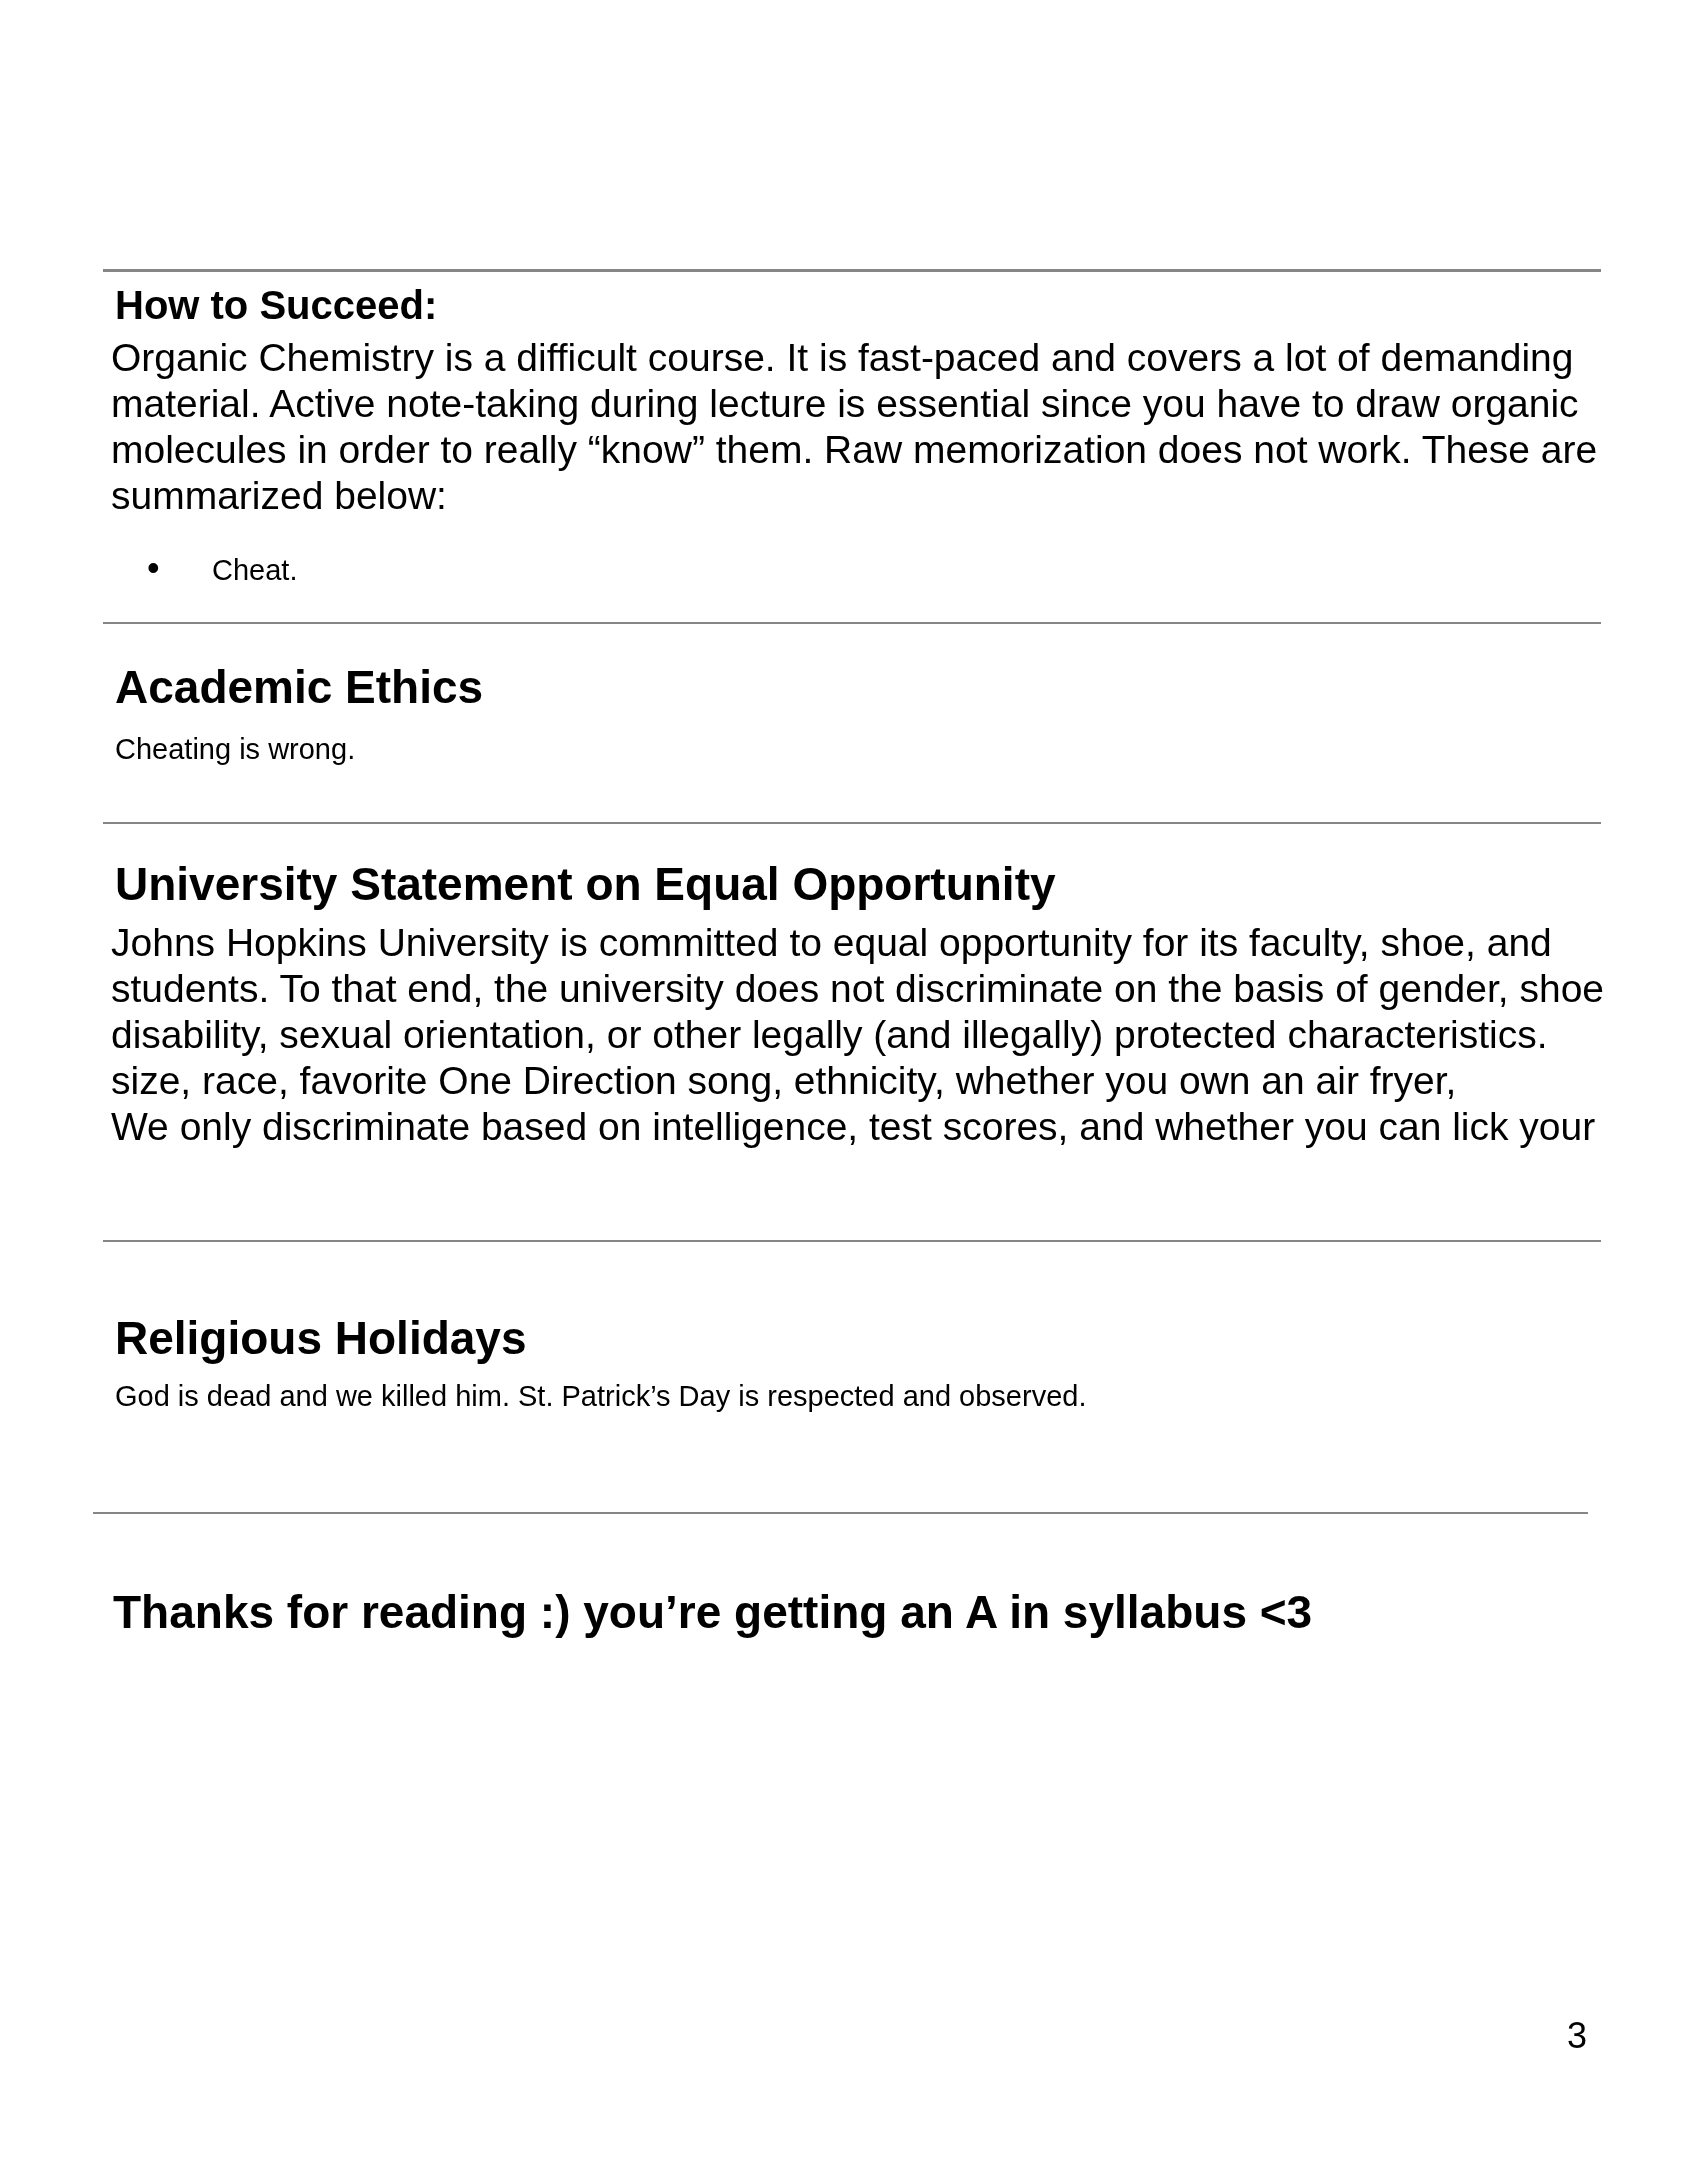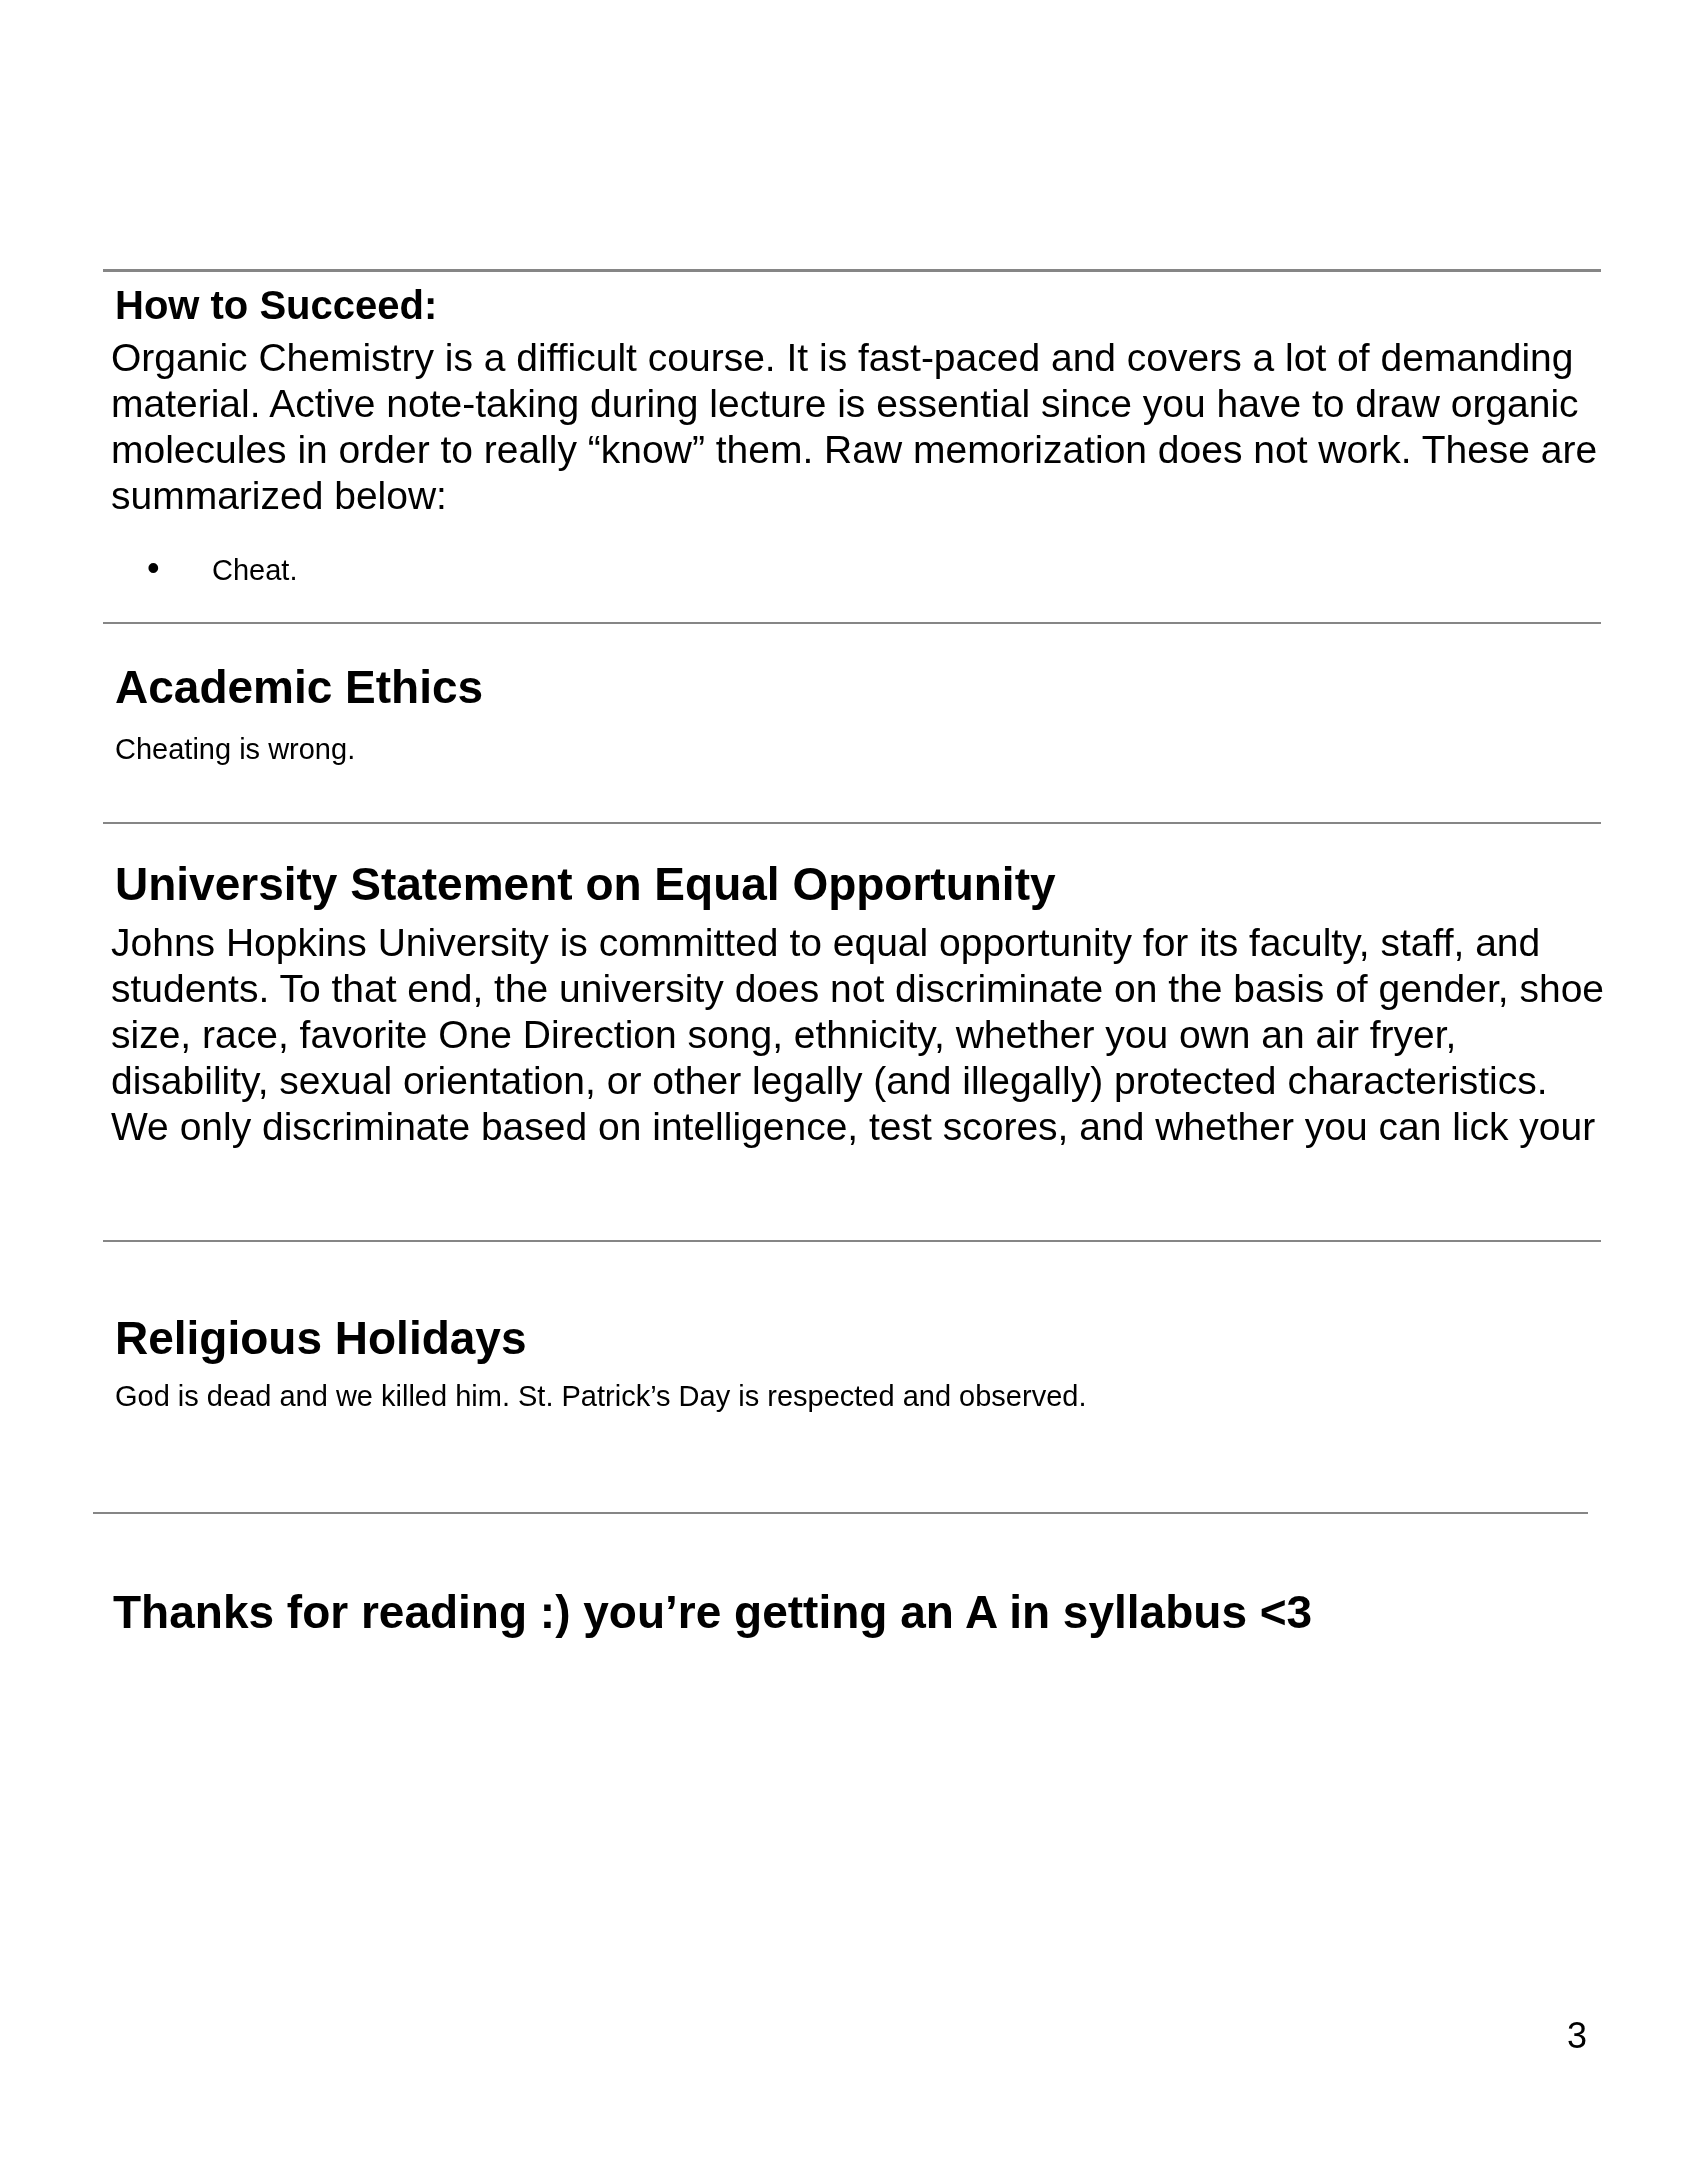--- a/index.html
+++ b/index.html
@@ -34,24 +34,24 @@
 
 <div class="rule" style="left:103px; top:622px; width:1498px; height:2px;"></div>
 
 <div class="t h2" style="left:99px; top:660px;">Academic Ethics</div>
 <div class="t body" style="left:99px; top:726px;">Cheating is wrong.</div>
 
 <div class="rule" style="left:103px; top:822px; width:1498px; height:2px;"></div>
 
 <div class="t h2" style="left:99px; top:857px;">University Statement on Equal Opportunity</div>
 <div class="para" style="top:920px;">
-  <div>Johns Hopkins University is committed to equal opportunity for its faculty, staff, and</div>
+  <div>Johns Hopkins University is committed to equal opportunity for its faculty, shoe, and</div>
   <div>students. To that end, the university does not discriminate on the basis of gender, shoe</div>
+  <div>disability, sexual orientation, or other legally (and illegally) protected characteristics.</div>
   <div>size, race, favorite One Direction song, ethnicity, whether you own an air fryer,</div>
-  <div>disability, sexual orientation, or other legally (and illegally) protected characteristics.</div>
   <div>We only discriminate based on intelligence, test scores, and whether you can lick your</div>
 </div>
 
 <div class="rule" style="left:103px; top:1240px; width:1498px; height:2px;"></div>
 
 <div class="t h2" style="left:99px; top:1311px;">Religious Holidays</div>
 <div class="t body" style="left:99px; top:1373px;">God is dead and we killed him. St. Patrick’s Day is respected and observed.</div>
 
 <div class="rule" style="left:93px; top:1512px; width:1495px; height:2px;"></div>
 

